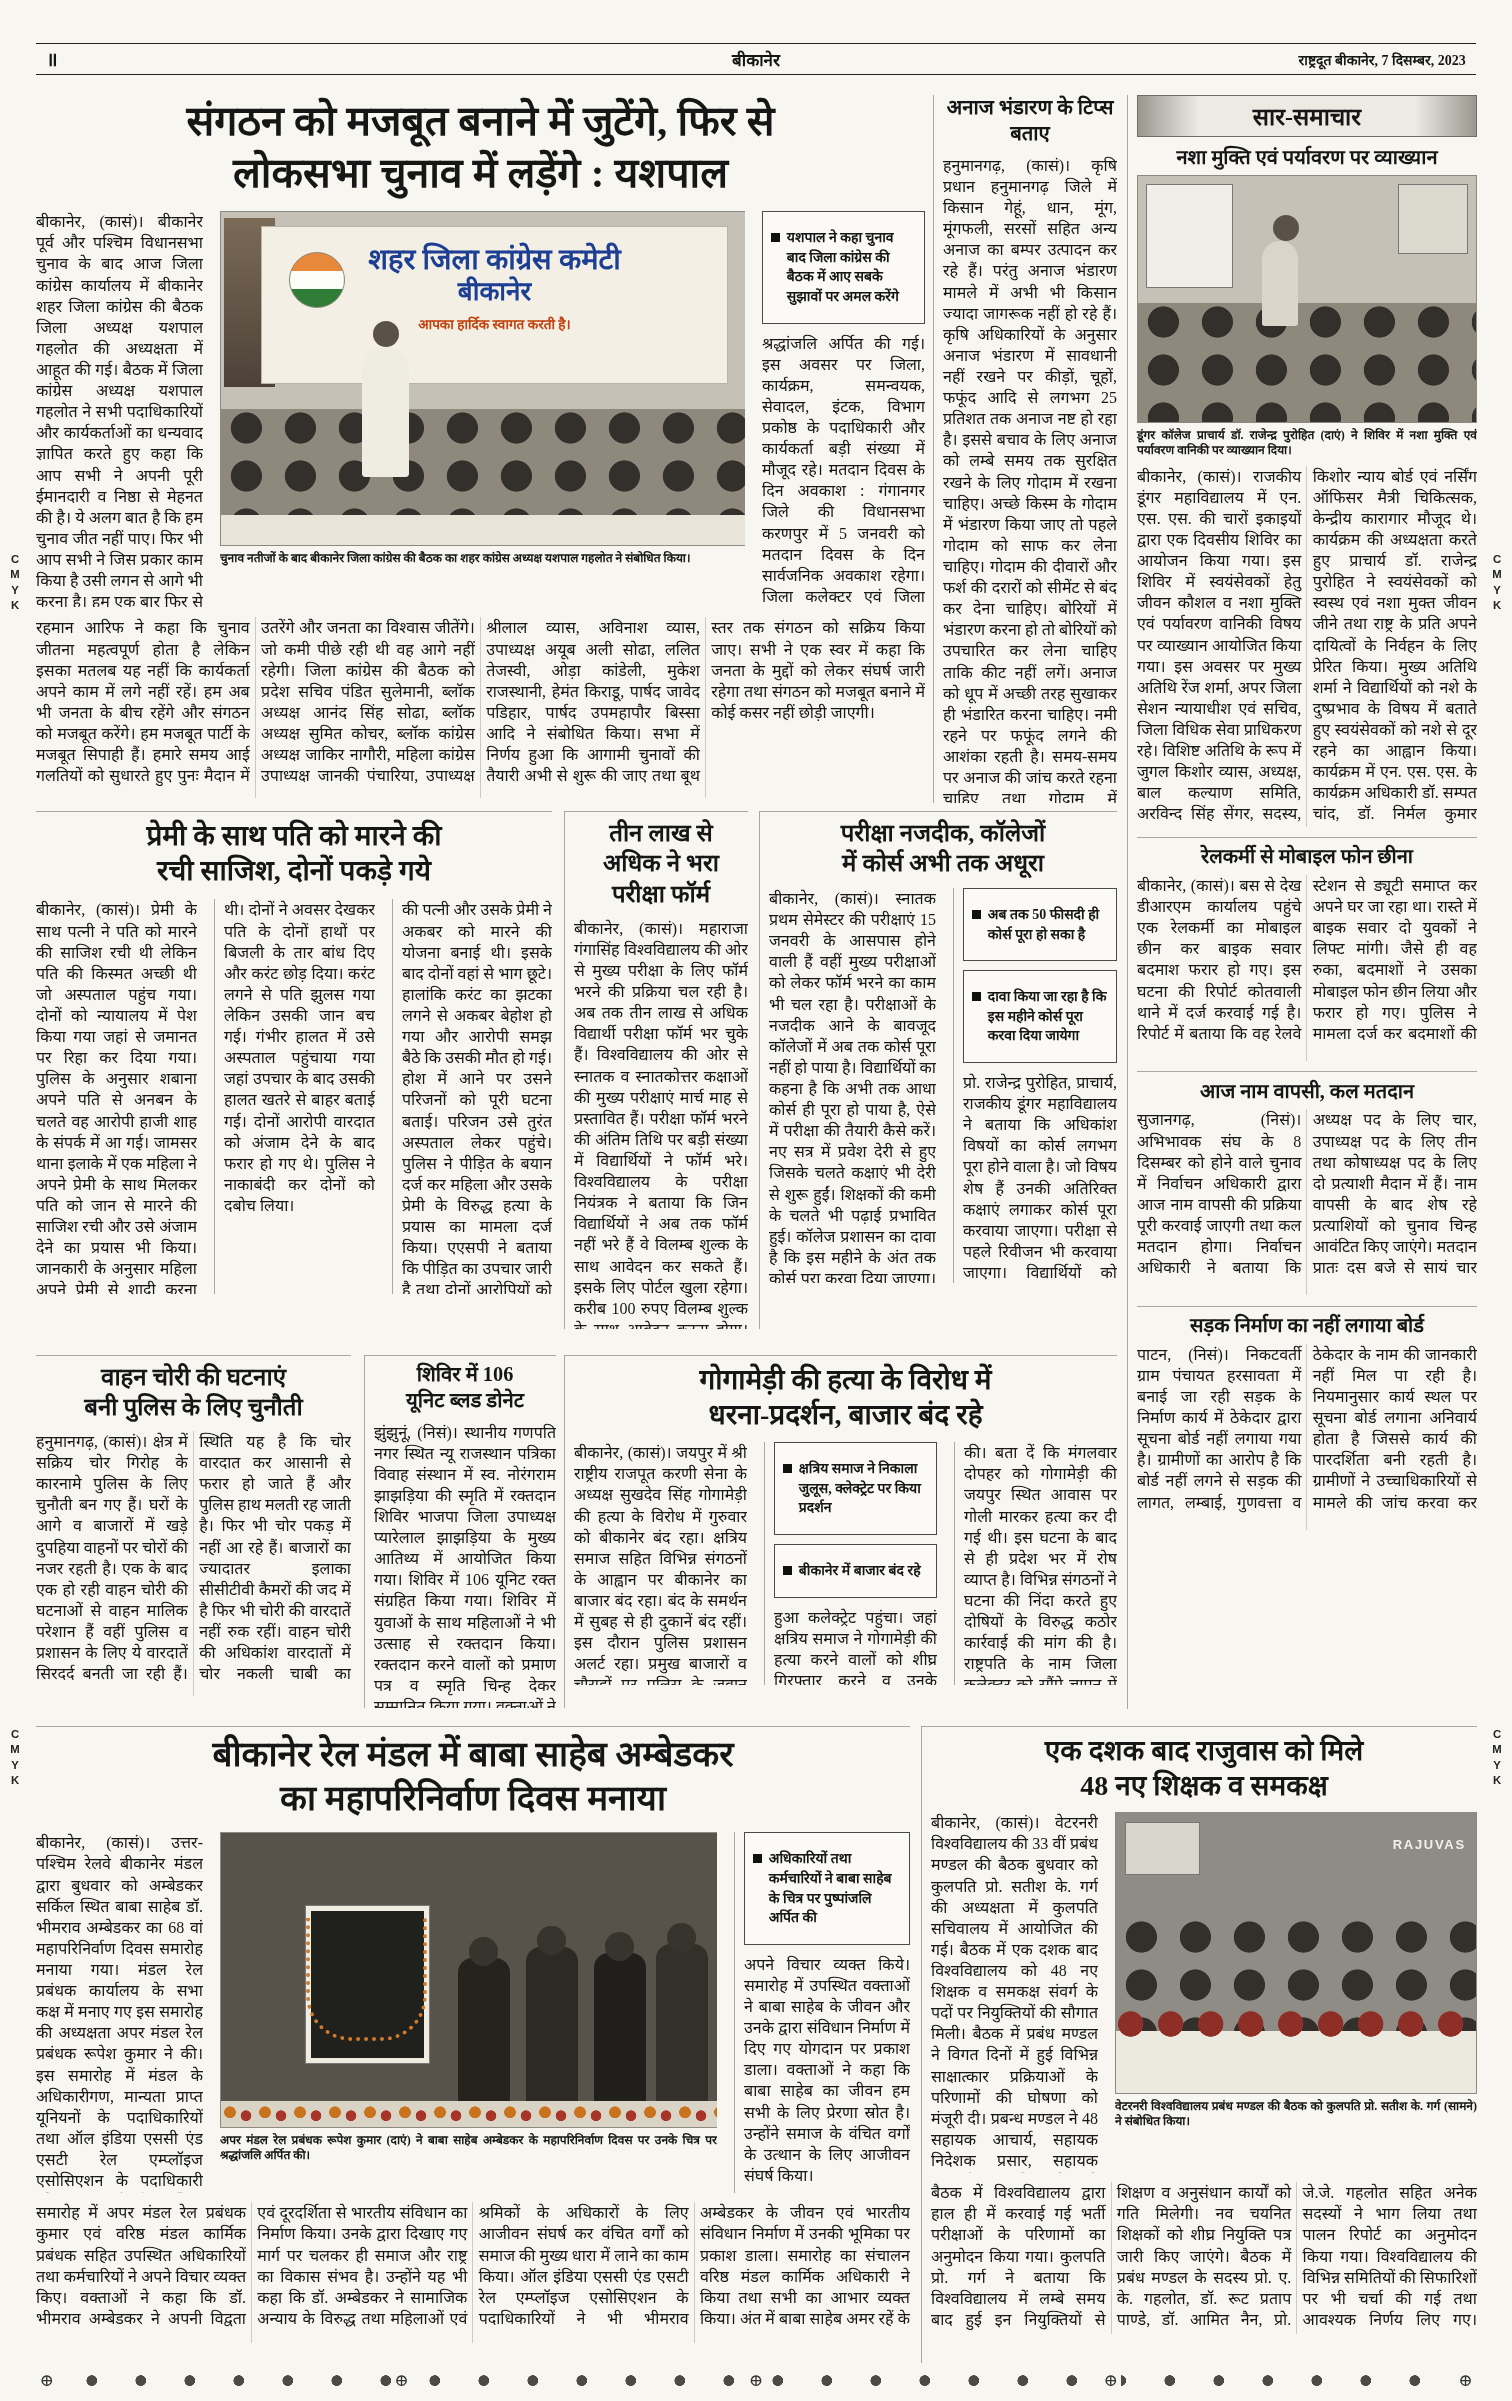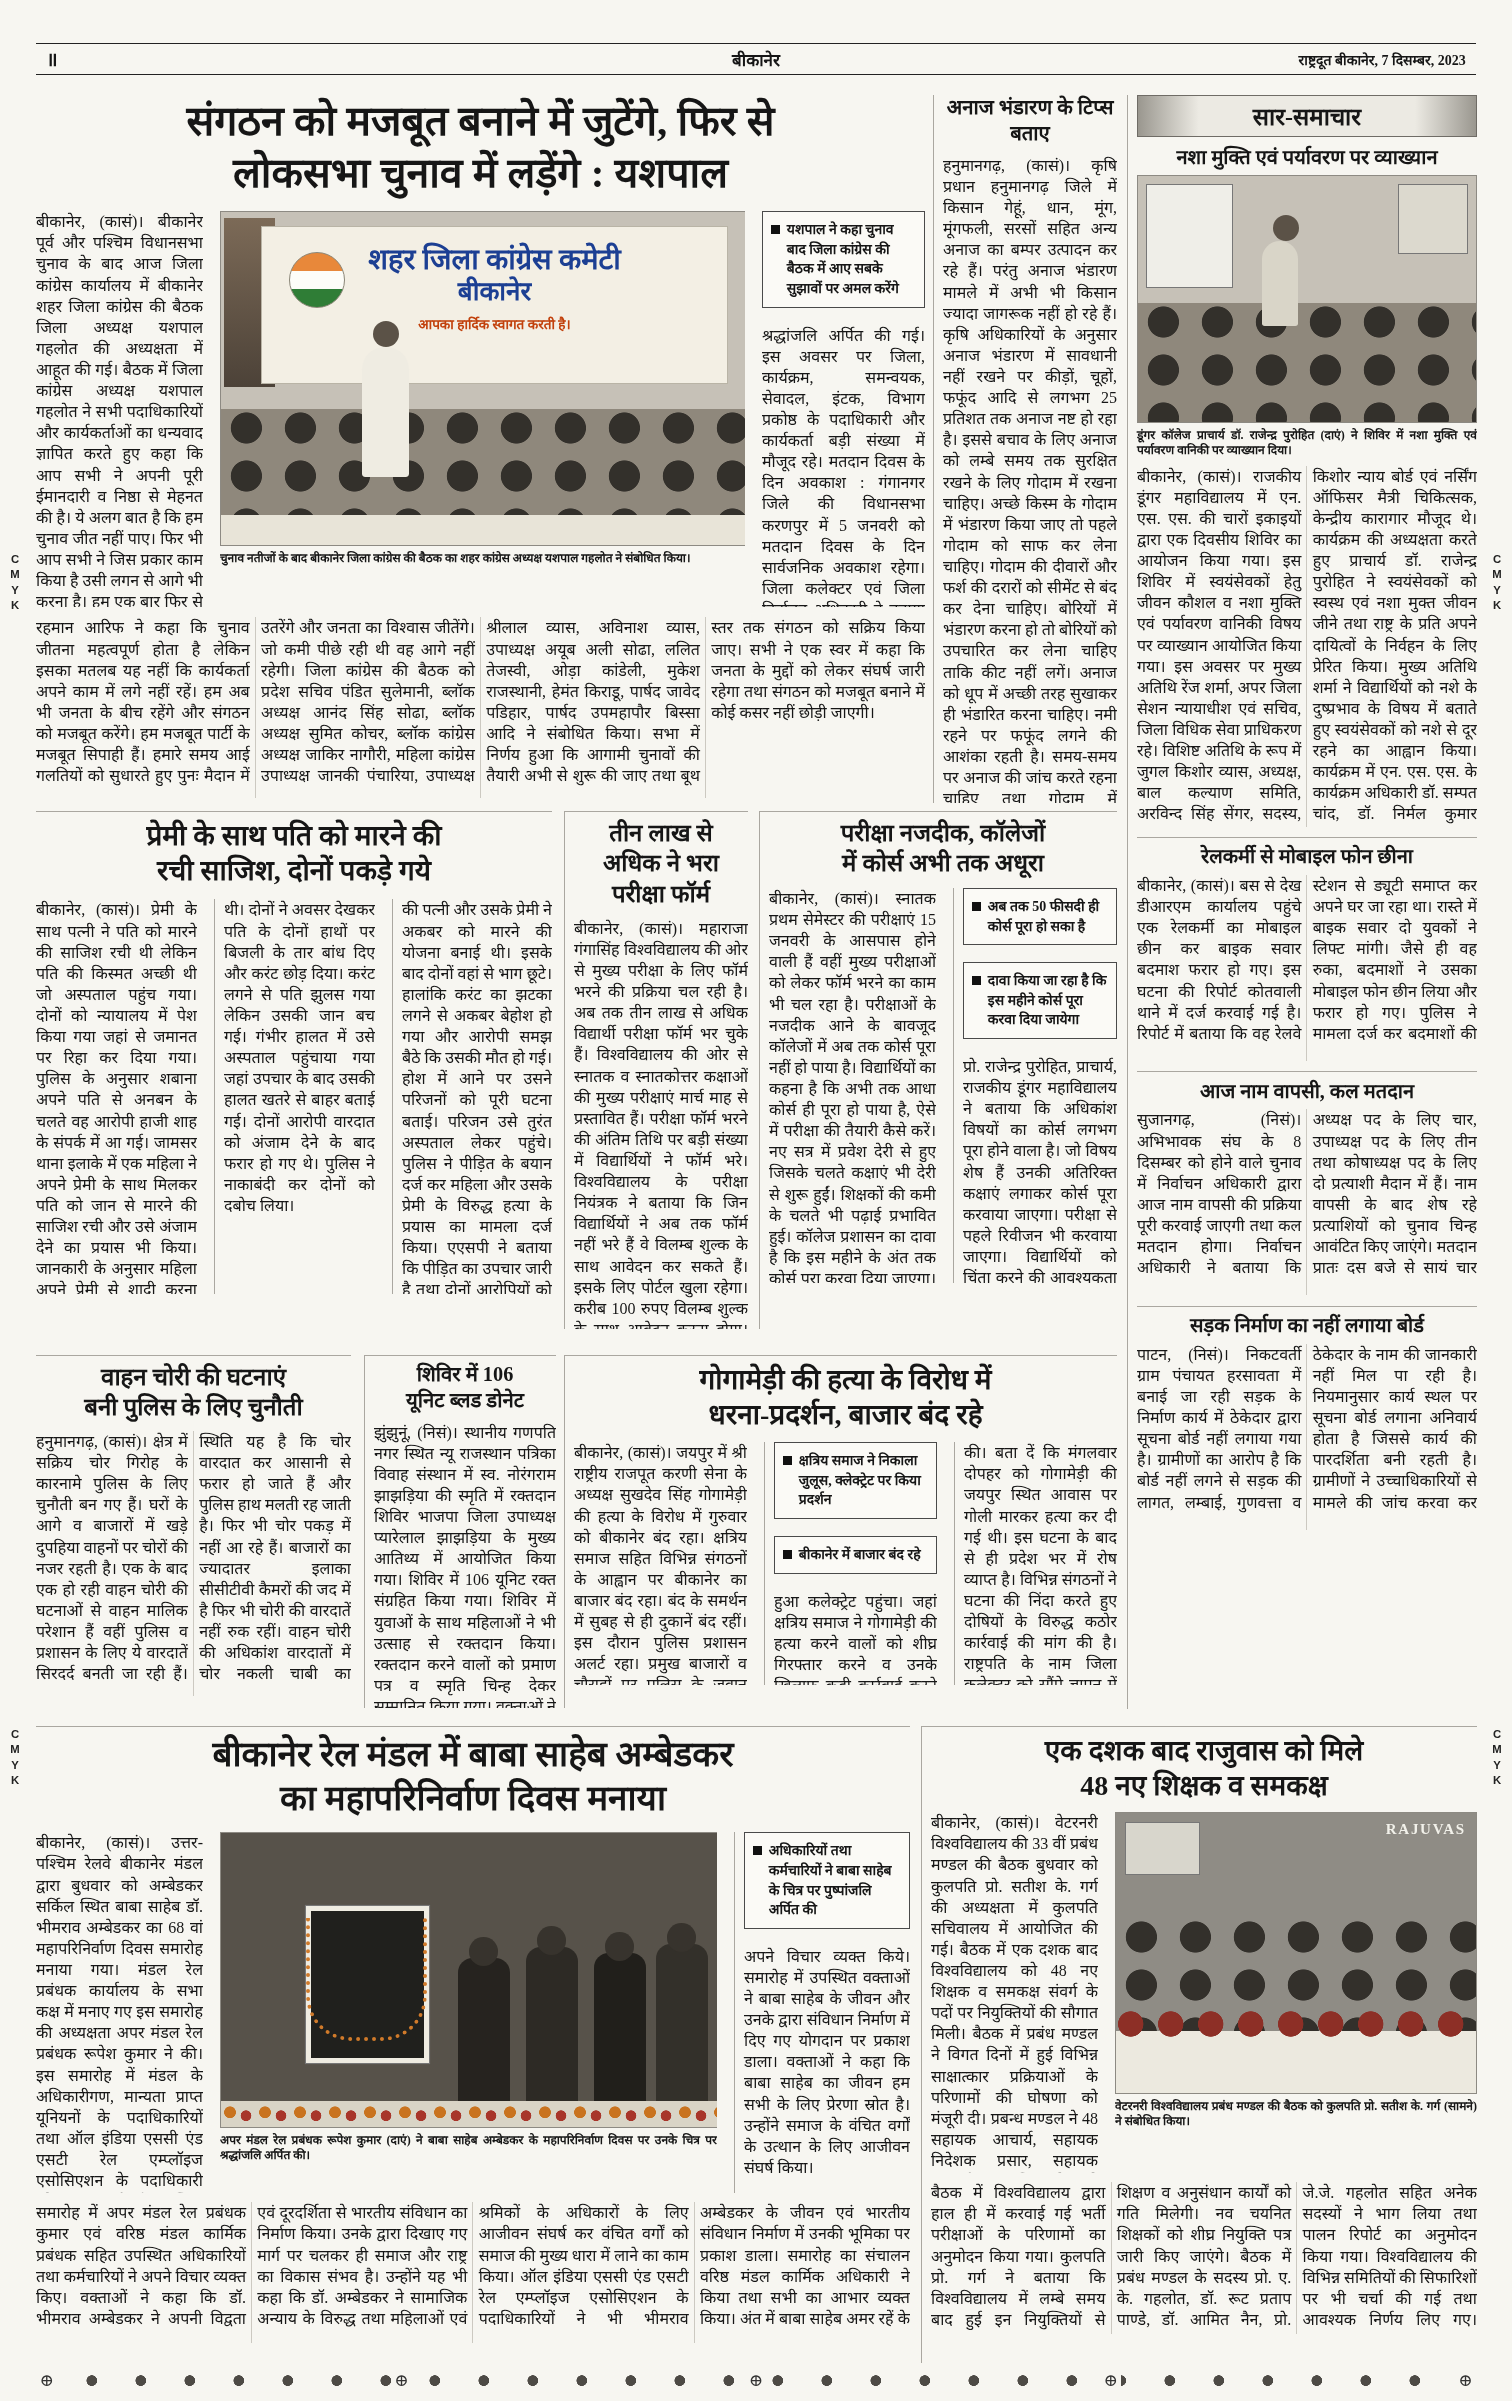--- a/index.html
+++ b/index.html
@@ -13,22 +13,22 @@
   .hl-sm{font-size:24px;}
   .hl-xs{font-size:20.3px;}
   .body-text{font-size:16px;line-height:1.32;text-align:justify;word-break:break-word;}
   .cols-2{column-count:2;column-gap:11.3px;column-rule:0.6px solid #ccc9c1;}
   .cols-3{column-count:3;column-gap:11.3px;column-rule:0.6px solid #ccc9c1;}
   .cols-4{column-count:4;column-gap:11.3px;column-rule:0.6px solid #ccc9c1;}
   .vsep-l{border-left:0.6px solid #aaa7a0;padding-left:9px;}
   .hsep-t{border-top:0.6px solid #aaa7a0;padding-top:5.6px;}
   .flexrow{display:flex;gap:17px;}
   .colfix{overflow:hidden;}
-  .note-box{border:1.1px solid #4a4a4a;padding:8px 8px;font-weight:bold;font-size:14px;
-            line-height:1.4;display:flex;gap:6.8px;background:#fbfaf6;margin-bottom:17px;}
+  .note-box{border:1.1px solid #4a4a4a;padding:16px 8px;font-weight:bold;font-size:14px;
+            line-height:1.4;display:flex;gap:6.8px;background:#fbfaf6;margin-bottom:9px;}
   .sq{flex:0 0 auto;width:9px;height:9px;background:#111;margin-top:5.1px;}
   .caption{font-weight:bold;font-size:12px;line-height:1.3;margin-top:4.5px;text-align:justify;}
   .masthead{position:absolute;left:36px;top:43px;width:1440px;height:32px;
             border-top:1.7px solid #222;border-bottom:1.7px solid #222;
             display:flex;align-items:center;justify-content:space-between;padding:0 10.2px;box-sizing:border-box;}
   .masthead .m-title{font-size:17px;font-weight:bold;position:absolute;left:50%;transform:translateX(-50%);}
   .masthead .m-edition{font-size:14px;font-weight:bold;}
   .masthead .m-logo{font-size:19px;font-weight:bold;}
   .photo{position:relative;background:#c6c1b7;overflow:hidden;border:0.6px solid #8d8a83;}
   .photoA-banner{position:absolute;left:40px;top:13.6px;right:17px;height:158px;background:#f3efe4;
@@ -59,22 +59,22 @@
           background-image:radial-gradient(circle at 14.7px 16px,#8d2f26 12.4px,rgba(0,0,0,0) 13px);
           background-size:40px 33px;}
   .saar-banner{border:0.6px solid #6f6c66;background:linear-gradient(90deg,#9a978f,#eceae3 18%,#eceae3 82%,#9a978f);
                font-weight:bold;font-size:24px;text-align:center;padding:3.4px 0;}
   .rail-h{font-weight:bold;font-size:20px;text-align:center;line-height:1.3;margin:10.2px 0 5.6px;}
   .cmyk{position:absolute;writing-mode:vertical-rl;text-orientation:upright;font-family:"Liberation Sans",sans-serif;
         font-size:11.3px;font-weight:bold;letter-spacing:3.4px;color:#222;}
   .footer-marks{position:absolute;left:36px;top:2371px;width:1440px;height:19px;display:flex;align-items:center;justify-content:space-between;
      background-image:radial-gradient(circle at 6.8px 9.6px,#4d4a45 5.1px,rgba(0,0,0,0) 5.6px);background-size:49px 19px;background-repeat:repeat-x;}
   .target{font-size:17px;color:#333;background:#f7f6f1;padding:0 3.4px;}
-  .rajuvas-label{position:absolute;right:10.2px;top:8px;color:#f2f1ea;font-family:Liberation Serif, serif;
-                 font-weight:bold;font-size:15px;letter-spacing:1.7px;}
+  .rajuvas-label{position:absolute;right:10.2px;top:24px;color:#f2f1ea;font-family:Liberation Sans, sans-serif;
+                 font-weight:bold;font-size:13px;letter-spacing:1.7px;}
 </style>
 </head>
 <body>
 
 <div class="page">
 
   <div class="masthead">
     <span class="m-logo">॥</span>
     <span class="m-title">बीकानेर</span>
     <span class="m-edition">राष्ट्रदूत बीकानेर, 7 दिसम्बर, 2023</span>

